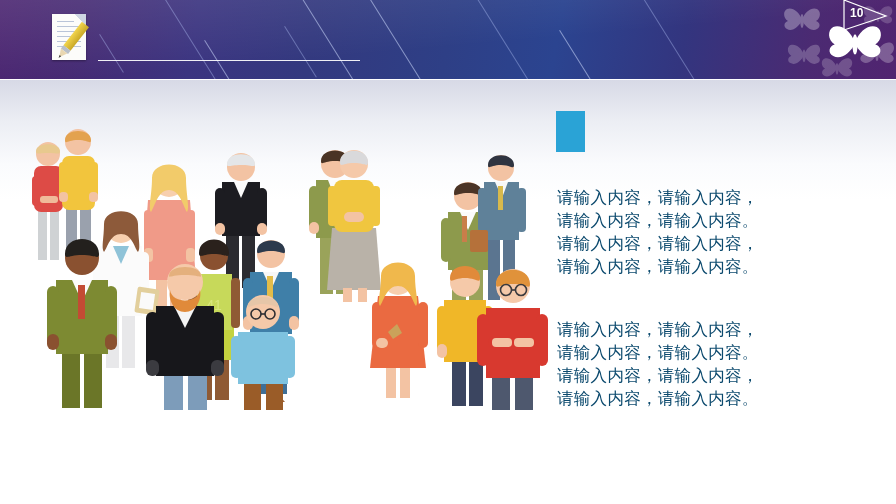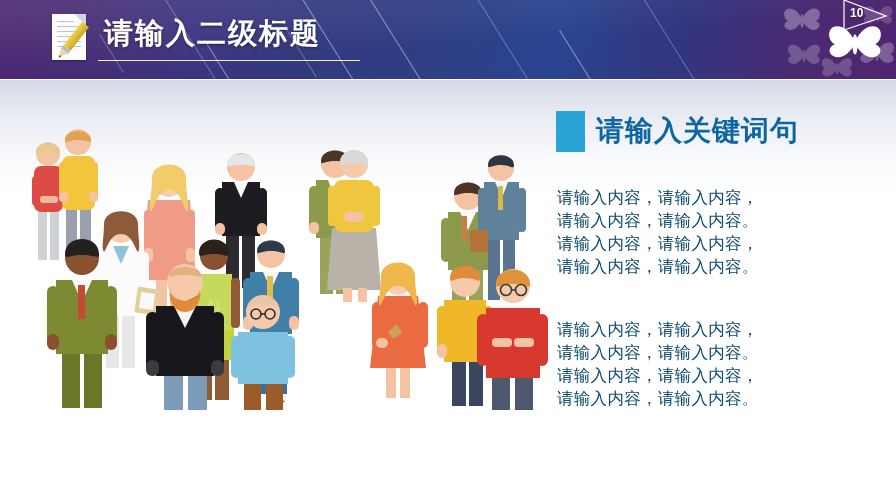--- a/index.html
+++ b/index.html
@@ -148,21 +148,20 @@
       <div class="doc-page"></div>
       <div class="doc-fold"></div>
       <div class="pencil">
         <div class="pencil-body"></div>
         <div class="pencil-band"></div>
         <div class="pencil-tip"></div>
         <div class="pencil-lead"></div>
       </div>
     </div>
 
-    <div class="hdr-title">请输入二级标题</div>
     <div class="hdr-underline"></div>
   </div>
 
   <svg id="crowd" viewBox="0 0 560 290" preserveAspectRatio="xMidYMax meet">
     <g>
 
       <g>
         <rect x="38" y="88" width="9" height="52" fill="#cfd2d4"></rect>
           <rect x="50" y="88" width="9" height="52" fill="#cfd2d4"></rect>
         <rect x="34" y="46" width="29" height="46" rx="7" fill="#dd4b46"></rect>
@@ -385,21 +384,20 @@
         <circle cx="513" cy="166" r="17" fill="#f5c9a9"></circle>
         <path d="M496 164c0-19 34-19 34 0 0 6-4 0-17 0s-17 6-17 0z" fill="#e0923a"></path>
         <circle cx="506" cy="170" r="5.5" fill="none" stroke="#3a3a3e" stroke-width="1.6"></circle>
         <circle cx="521" cy="170" r="5.5" fill="none" stroke="#3a3a3e" stroke-width="1.6"></circle>
         <line x1="511.5" y1="170" x2="515.5" y2="170" stroke="#3a3a3e" stroke-width="1.6"></line>
       </g>
     </g>
   </svg>
 
   <div class="kw-bullet"></div>
-  <div class="kw-title">请输入关键词句</div>
 
   <div class="para p1">
     <div>请输入内容，请输入内容，</div>
     <div>请输入内容，请输入内容。</div>
     <div>请输入内容，请输入内容，</div>
     <div>请输入内容，请输入内容。</div>
   </div>
 
   <div class="para p2">
     <div>请输入内容，请输入内容，</div>

